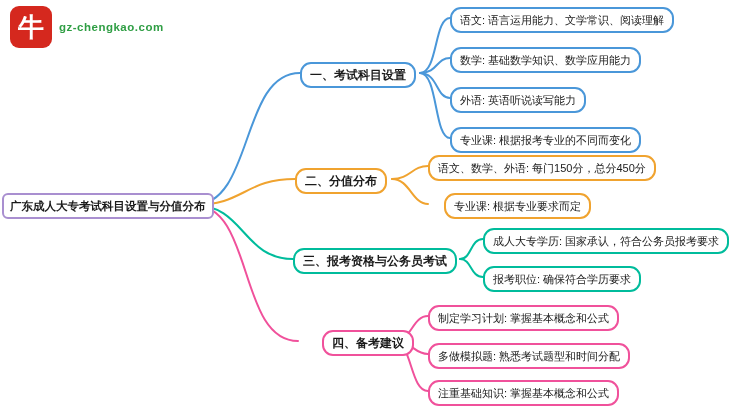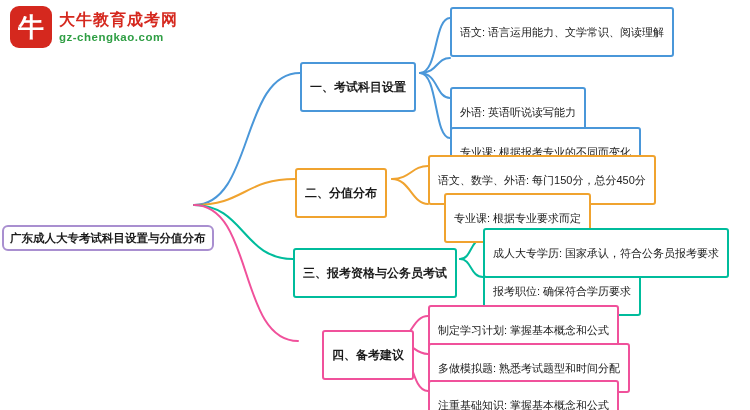--- a/index.html
+++ b/index.html
@@ -7,28 +7,28 @@
   .stage{
     position:relative; width:750px; height:410px; overflow:hidden;
     background:#ffffff;
     font-family:"Liberation Sans","DejaVu Sans",sans-serif;
   }
   svg.connectors{ position:absolute; left:0; top:0; pointer-events:none; }
   svg.connectors path{ fill:none; stroke-width:2; stroke-linecap:round; }
 
   .node{
     position:absolute; background:#fff;
-    border:2px solid #999; border-radius:3px;
-    padding:16px 8px; font-size:11px; line-height:14px;
+    border:2px solid #999; border-radius:11px;
+    padding:4px 8px; font-size:11px; line-height:14px;
     white-space:nowrap; color:#1a1a1a;
   }
   .branch{ font-weight:700; font-size:12px;text-align:right; }
   .root{
     font-weight:700; font-size:11.5px; border-radius:6px;
-    border-color:#a98fd0; padding:4px 6px;margin-top:32px;
+    border-color:#a98fd0; padding:4px 6px;
   }
 
   .logo{ position:absolute; left:10px; top:6px; display:flex; gap:7px; align-items:center; }
   .logo-icon{
     width:42px; height:42px; background:#d5281e; border-radius:9px;
     color:#fff; display:flex; align-items:center; justify-content:center;
     font-size:26px; font-weight:700;
   }
   .logo-text{ display:flex; flex-direction:column; line-height:1.25; }
   .logo-title{ color:#d5281e; font-weight:800; font-size:16px; letter-spacing:1px; }
@@ -58,33 +58,33 @@
     <path d="M460,259 C 472,259 470,277 483,277" stroke="#00bc9c"></path>
 
     <path d="M394,341 C 412,341 412,316 428,316" stroke="#f0519b"></path>
     <path d="M394,341 C 412,341 414,354 428,354" stroke="#f0519b"></path>
     <path d="M394,341 C 412,341 410,391 428,391" stroke="#f0519b"></path>
   </svg>
 
   <div class="logo">
     <div class="logo-icon">牛</div>
     <div class="logo-text">
-      <span class="logo-title">大牛教育成考网</span>
       <span class="logo-url">gz-chengkao.com</span>
     </div>
   </div>
 
   <div class="node root" style="left: 2px; top: 193px; border-color: rgb(169, 143, 208);">广东成人大专考试科目设置与分值分布</div>
 
   <div class="node branch" style="left: 300px; top: 62px; border-color: rgb(74, 151, 217);">一、考试科目设置</div>
   <div class="node branch" style="left: 295px; top: 168px; border-color: rgb(240, 163, 47);">二、分值分布</div>
   <div class="node branch" style="left: 293px; top: 248px; border-color: rgb(0, 188, 156);">三、报考资格与公务员考试</div>
   <div class="node branch" style="left: 298px; top: 330px; border-color: rgb(240, 81, 155); margin-left: 24px;">四、备考建议</div>
 
   <div class="node" style="left: 450px; top: 7px; border-color: rgb(74, 151, 217);">语文: 语言运用能力、文学常识、阅读理解</div>
+  <div class="node" style="left: 450px; top: 47px; border-color: rgb(74, 151, 217);">数学: 基础数学知识、数学应用能力</div>
   <div class="node" style="left: 450px; top: 87px; border-color: rgb(74, 151, 217);">外语: 英语听说读写能力</div>
   <div class="node" style="left: 450px; top: 127px; border-color: rgb(74, 151, 217);">专业课: 根据报考专业的不同而变化</div>
 
   <div class="node" style="left: 428px; top: 155px; border-color: rgb(240, 163, 47);">语文、数学、外语: 每门150分，总分450分</div>
   <div class="node" style="left: 444px; top: 193px; border-color: rgb(240, 163, 47);">专业课: 根据专业要求而定</div>
 
   <div class="node" style="left: 483px; top: 266px; border-color: rgb(0, 188, 156);">报考职位: 确保符合学历要求</div>
   <div class="node" style="left: 483px; top: 228px; border-color: rgb(0, 188, 156);">成人大专学历: 国家承认，符合公务员报考要求</div>
 
   <div class="node" style="left: 428px; top: 305px; border-color: rgb(240, 81, 155);">制定学习计划: 掌握基本概念和公式</div>

